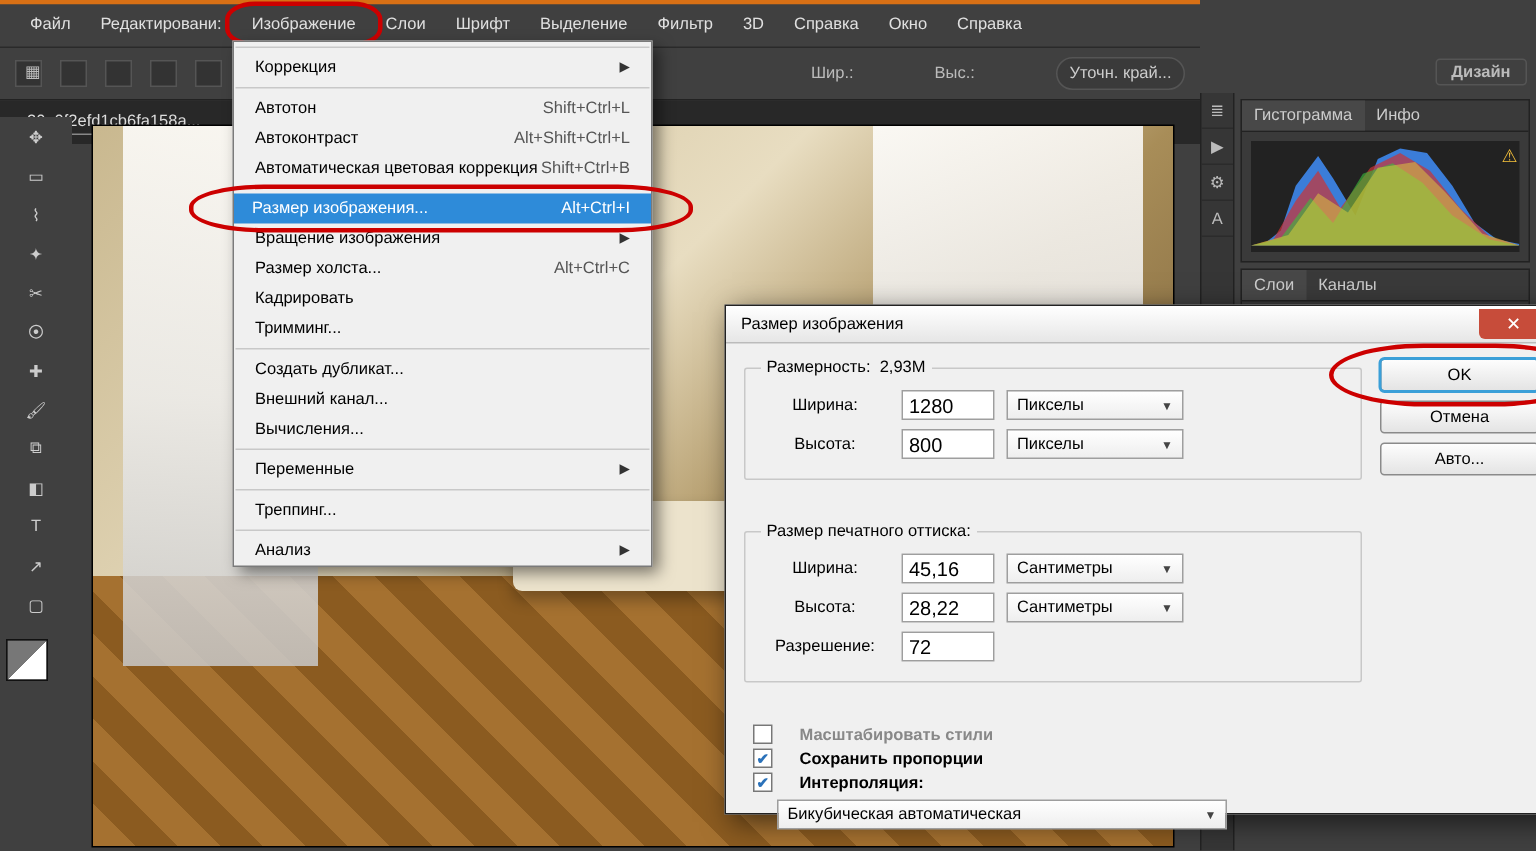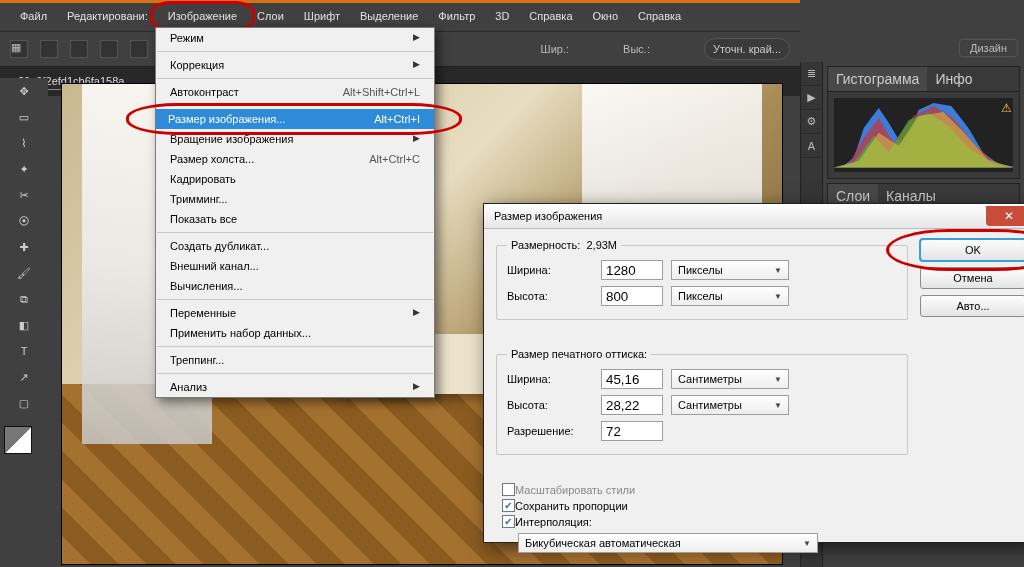--- a/index.html
+++ b/index.html
@@ -1,17 +1,17 @@
 <!DOCTYPE html>
 <html><head>
 <meta charset="utf-8">
 <style>
   * { box-sizing: border-box; margin: 0; padding: 0; font-family: "Segoe UI", Tahoma, sans-serif; }
   body { width: 1024px; height: 567px; background: #404040; overflow: hidden; position: relative; font-size: 11px; color: #ccc; }
-  .app-container { width: 800px; height: 567px; background: #404040; position: relative; }
+  .app-container { width: 800px; height: 567px; background: #404040; position: relative; text-align: right; }
   .top-row { height: 3px; background: #d87015; }
   .menu-bar { background: #404040; padding: 4px 0 6px 10px; display: flex; gap: 0; }
   .menu-item { padding: 3px 10px; cursor: pointer; color: #e0e0e0; }
   .menu-circled { position: relative; }
   .menu-circled::after { content:""; position:absolute; left:-8px; top:-6px; right:-8px; bottom:-6px; border:3px solid #cc0000; border-radius: 20px/12px; pointer-events:none; }
   .option-bar { background: #404040; border-top:1px solid #2a2a2a; border-bottom:1px solid #222; padding:6px 10px; display:flex; align-items:center; gap:12px; font-size:11px; color:#bbb;}
   .option-bar .ob { width:18px; height:18px; border:1px solid #555; background:#333; }
   .tab-bar { background:#282828; padding:6px 12px; font-size:11px; color:#ddd; display:flex; gap:12px;}
   .tab { padding:2px 6px; border-bottom:1px solid #888;}
   .tool-col { position:absolute; left:0; top:78px; width:48px; background:#404040; display:flex; flex-direction:column; }
@@ -37,41 +37,41 @@
   .dlg-body { display:flex; padding:10px 12px; gap:12px;}
   .dlg-left { flex:1;}
   .dlg-right { width:106px; display:flex; flex-direction:column; gap:6px;}
   .dlg-btn { height:22px; background:linear-gradient(#fdfdfd,#e4e4e4); border:1px solid #8a8a8a; border-radius:3px; font-size:11px; color:#000; display:flex; align-items:center; justify-content:center; }
   .dlg-btn.def { outline:2px solid #3a9fd8; outline-offset:-1px; }
   .ok-circled { position:relative;}
   .ok-circled::after { content:""; position:absolute; left:-34px; right:-34px; top:-10px; bottom:-10px; border:3px solid #cc0000; border-radius:72px/24px; pointer-events:none;}
   fieldset { border:1px solid #c8c8c8; border-radius:2px; padding:6px 10px 10px 10px; margin-bottom:28px; font-size:11px;}
   legend { padding:0 4px;}
   .field-row { display:flex; align-items:center; height:26px; gap:8px;}
-  .label { width:86px; text-align:left;}
+  .label { width:86px; text-align:center;}
   .tinput { width:62px; height:20px; border:1px solid #9e9e9e; background:#fff; padding:2px 4px;}
   .tselect { width:118px; height:20px; border:1px solid #9e9e9e; background:linear-gradient(#fff,#eee); display:flex; align-items:center; justify-content:space-between; padding:0 6px;}
   .tselect::after{ content:"▼"; font-size:8px; color:#444;}
   .tselect.wide { width:300px;}
-  .cb-row { display:flex; align-items:center; gap:0; margin:3px 0 3px 6px; font-size:11px;}
+  .cb-row { display:flex; align-items:center; gap:18px; margin:3px 0 3px 6px; font-size:11px;font-weight:bold;}
   .cb { width:13px; height:13px; border:1px solid #777; background:#fff; display:inline-flex; align-items:center; justify-content:center; font-size:10px; color:#2b72ba;}
   .panels { position:absolute; left:822px; top:62px; right:0; bottom:0; background:#404040; border-left:1px solid #222;}
   .panel { border:1px solid #222; margin:4px; background:#3a3a3a;}
   .panel-tabs { display:flex; border-bottom:1px solid #222;}
-  .panel-tab { padding:4px 8px; font-size:14px; color:#ccc;}
+  .panel-tab { padding:4px 8px; font-size:11px; color:#ccc;}
   .panel-tab.active { background:#484848;}
   .hist-box { height:74px; margin:6px; background:#222; position:relative; overflow:hidden;}
   .hist-box svg { position:absolute; inset:0;}
   .layer-tools { display:flex; gap:6px; padding:4px 6px; font-size:11px; align-items:center;}
   .layer-tools .modebox{flex:1;border:1px solid #555;background:#333;padding:2px 4px;color:#bbb;display:flex;justify-content:space-between}
   .layer-tools .modebox::after{content:"▼";font-size:8px;}
   .panel-strip { position:absolute; left:800px; top:62px; width:22px; bottom:0; background:#363636; border-left:1px solid #222;}
   .panel-strip .sbtn{height:24px;display:flex;align-items:center;justify-content:center;border-bottom:1px solid #2b2b2b;color:#bbb;}
   .right-panel-top { position:absolute; left:800px; right:0; top:36px; height:24px; display:flex; align-items:center; justify-content:flex-end; padding-right:6px; gap:8px; background:#404040; color:#bbb;}
-  .right-panel-top .pill{border:1px solid #555; padding:2px 10px; border-radius:3px; font-size:11px;}
+  .right-panel-top .pill{border:1px solid #555; padding:2px 10px; border-radius:3px; font-size:11px;font-weight:bold;}
 </style>
 </head>
 <body>
 
 <div class="app-container">
   <div class="top-row"></div>
   <div class="menu-bar">
     <span class="menu-item">Файл</span>
     <span class="menu-item">Редактировани:</span>
     <span class="menu-item menu-circled">Изображение</span>
@@ -120,69 +120,68 @@
   </div>
 
   <div class="canvas-area">
     <div class="floor"></div>
     <div class="window"></div>
     <div class="window r"></div>
     <div class="cushion"></div>
   </div>
 
   <div class="dropdown">
-    <div class="dditem arrow">
-        <span>Режим</span>
-      </div>
     <div class="ddsep"></div>
     <div class="dditem arrow">
         <span>Коррекция</span>
       </div>
     <div class="ddsep"></div>
     <div class="dditem">
+        <span>Автотон</span>
+        <span class="shortcut">Shift+Ctrl+L</span>
+      </div>
+    <div class="dditem">
         <span>Автоконтраст</span>
         <span class="shortcut">Alt+Shift+Ctrl+L</span>
+      </div>
+    <div class="dditem">
+        <span>Автоматическая цветовая коррекция</span>
+        <span class="shortcut">Shift+Ctrl+B</span>
       </div>
     <div class="ddsep"></div>
     <div class="dditem ddhilite dd-circled">
         <span>Размер изображения...</span>
         <span class="shortcut">Alt+Ctrl+I</span>
       </div>
     <div class="dditem arrow">
         <span>Вращение изображения</span>
       </div>
     <div class="dditem">
         <span>Размер холста...</span>
         <span class="shortcut">Alt+Ctrl+C</span>
       </div>
     <div class="dditem">
         <span>Кадрировать</span>
       </div>
     <div class="dditem">
         <span>Тримминг...</span>
       </div>
-    <div class="dditem">
-        <span>Показать все</span>
-      </div>
     <div class="ddsep"></div>
     <div class="dditem">
         <span>Создать дубликат...</span>
       </div>
     <div class="dditem">
         <span>Внешний канал...</span>
       </div>
     <div class="dditem">
         <span>Вычисления...</span>
       </div>
     <div class="ddsep"></div>
     <div class="dditem arrow">
         <span>Переменные</span>
-      </div>
-    <div class="dditem">
-        <span>Применить набор данных...</span>
       </div>
     <div class="ddsep"></div>
     <div class="dditem">
         <span>Треппинг...</span>
       </div>
     <div class="ddsep"></div>
     <div class="dditem arrow">
         <span>Анализ</span>
       </div>
   </div>

